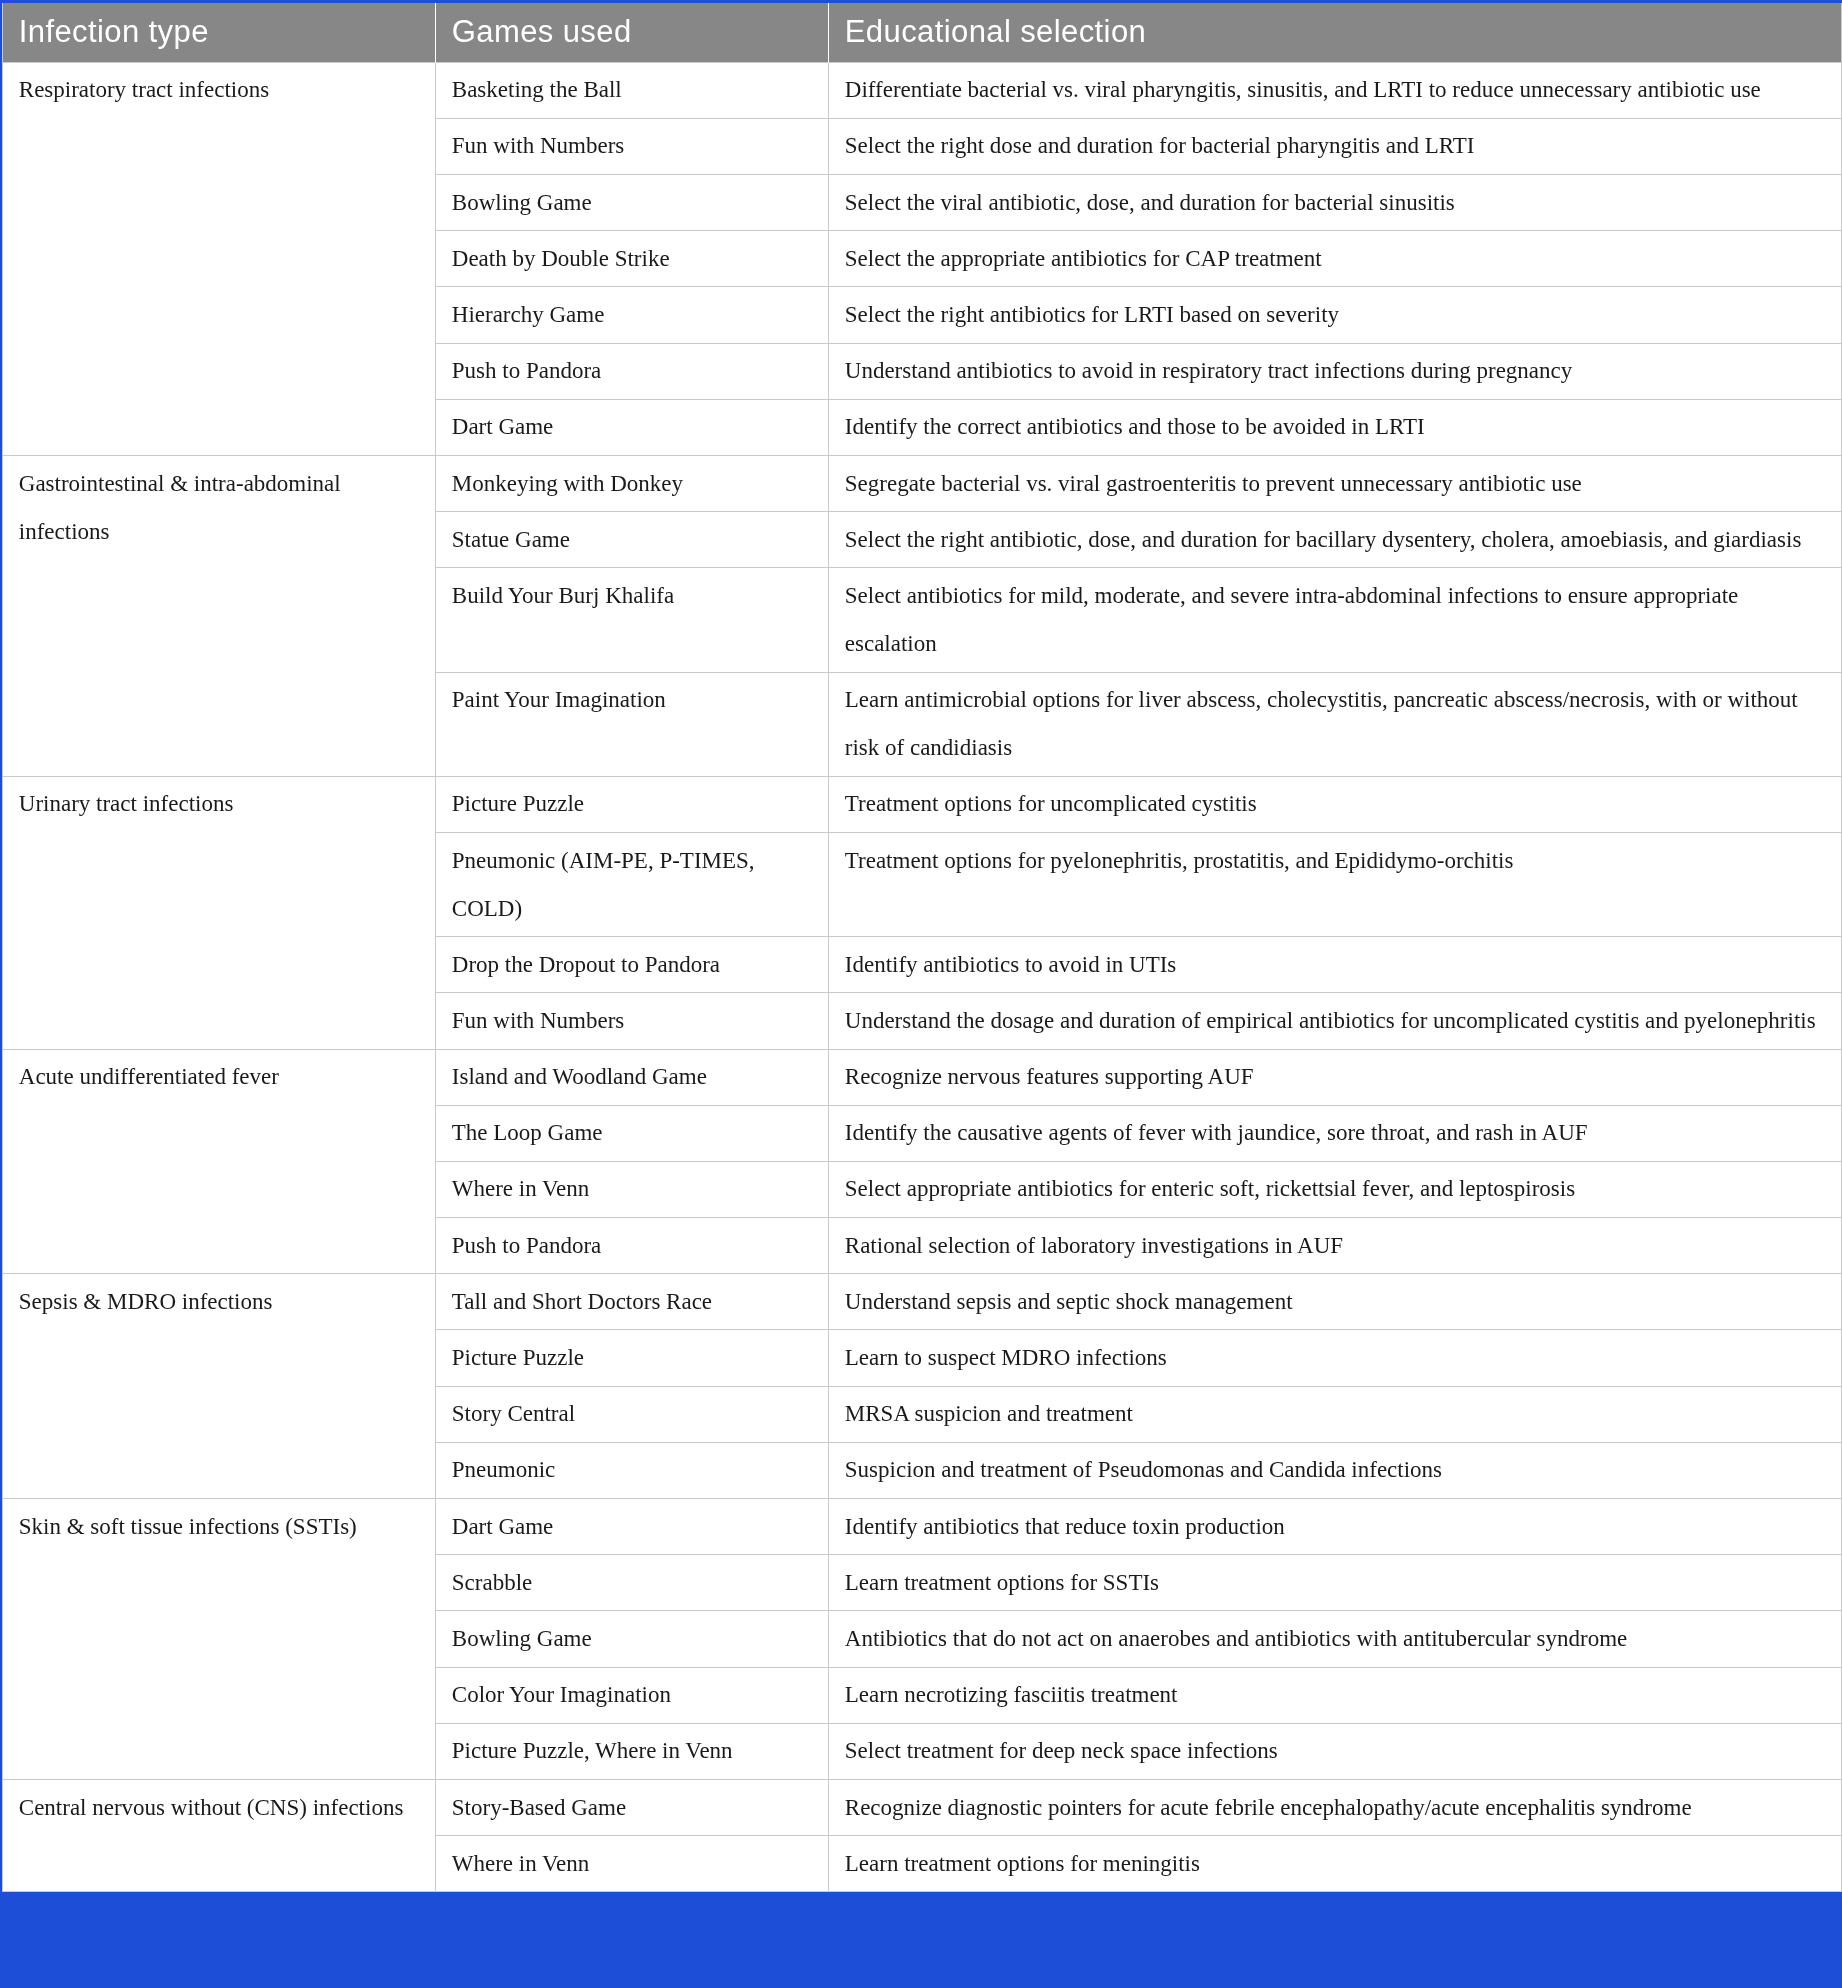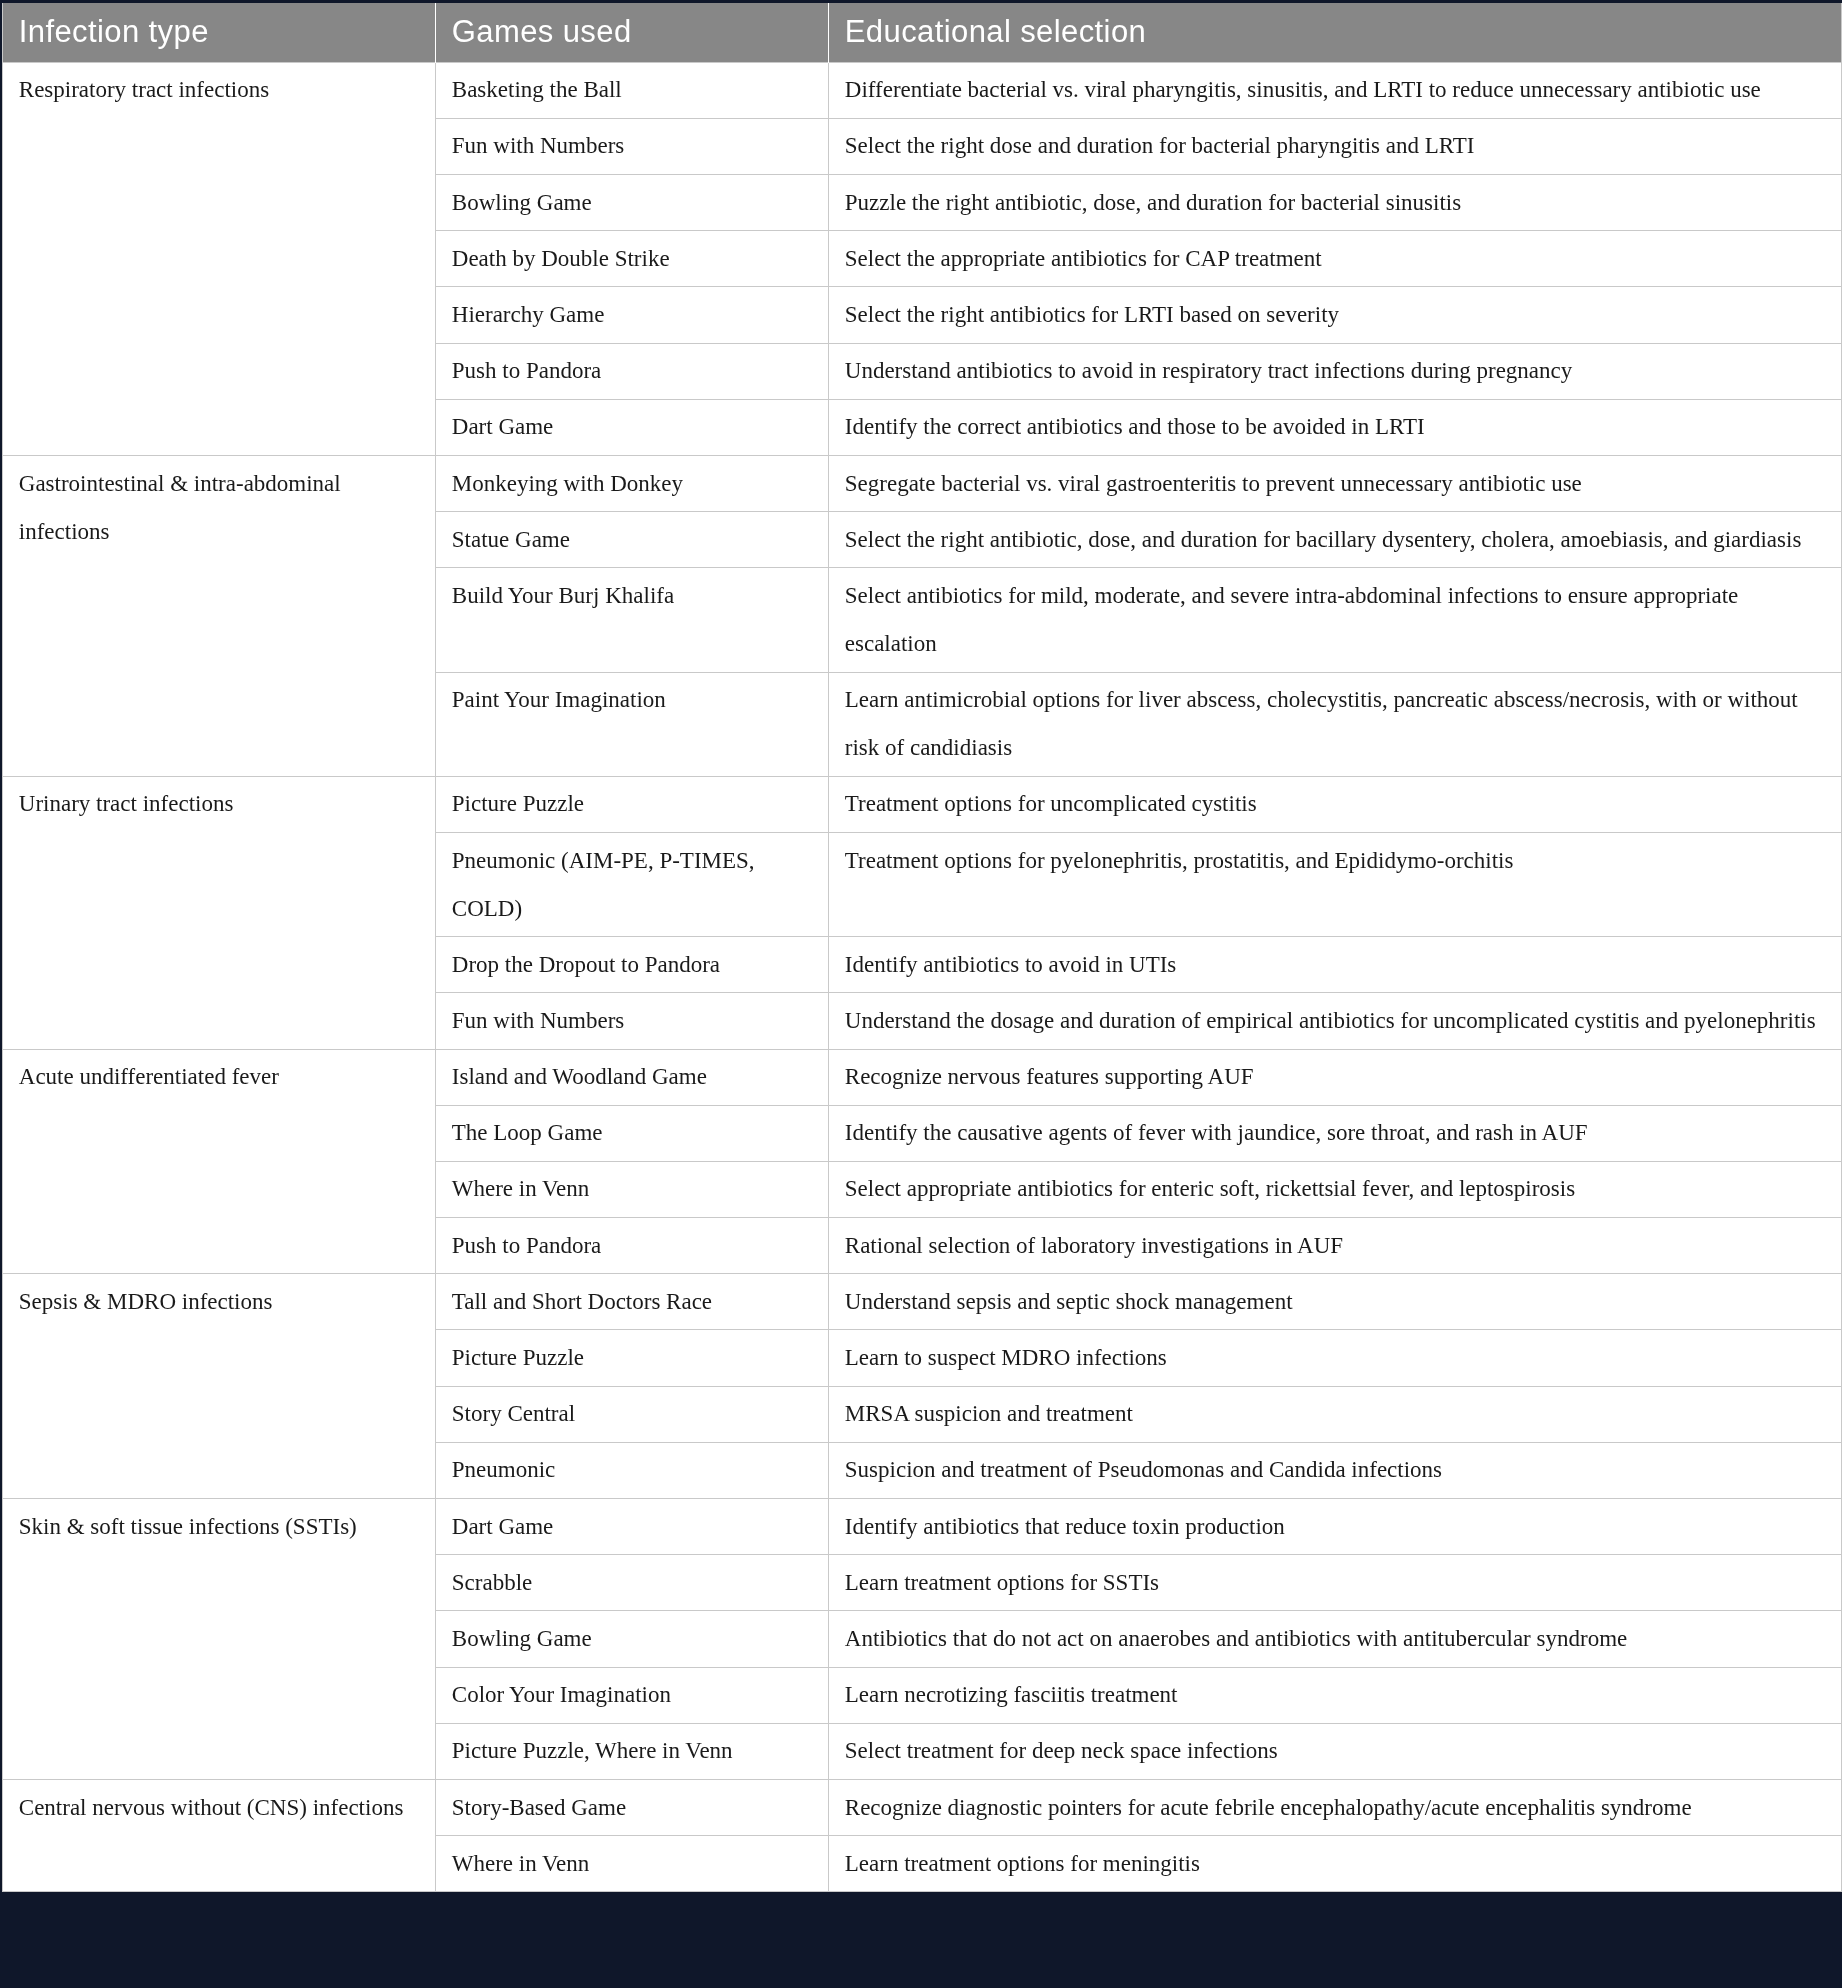--- a/index.html
+++ b/index.html
@@ -6,21 +6,21 @@
     margin: 0;
     padding: 0;
     background: #ffffff;
     width: 1843px;
   }
   .page {
     width: 1843px;
     height: 1989px;
     box-sizing: border-box;
     padding: 2.7px 1.8px 0 1.8px;
-    background: #0f172a;
+    background: #1d4ed8;
     font-family: "Liberation Serif", serif;
     color: #1a1a1a;
   }
   table.games-table {
     width: 1839px;
     border-collapse: collapse;
     table-layout: fixed;
   }
   col.c1 { width: 433px; }
   col.c2 { width: 393px; }
@@ -79,21 +79,21 @@
           <td rowspan="7">Respiratory tract infections</td>
           <td>Basketing the Ball</td>
           <td>Differentiate bacterial vs. viral pharyngitis, sinusitis, and LRTI to reduce unnecessary antibiotic use</td>
         </tr>
         <tr>
           <td>Fun with Numbers</td>
           <td>Select the right dose and duration for bacterial pharyngitis and LRTI</td>
         </tr>
         <tr>
           <td>Bowling Game</td>
-          <td>Puzzle the right antibiotic, dose, and duration for bacterial sinusitis</td>
+          <td>Select the viral antibiotic, dose, and duration for bacterial sinusitis</td>
         </tr>
         <tr>
           <td>Death by Double Strike</td>
           <td>Select the appropriate antibiotics for CAP treatment</td>
         </tr>
         <tr>
           <td>Hierarchy Game</td>
           <td>Select the right antibiotics for LRTI based on severity</td>
         </tr>
         <tr>

